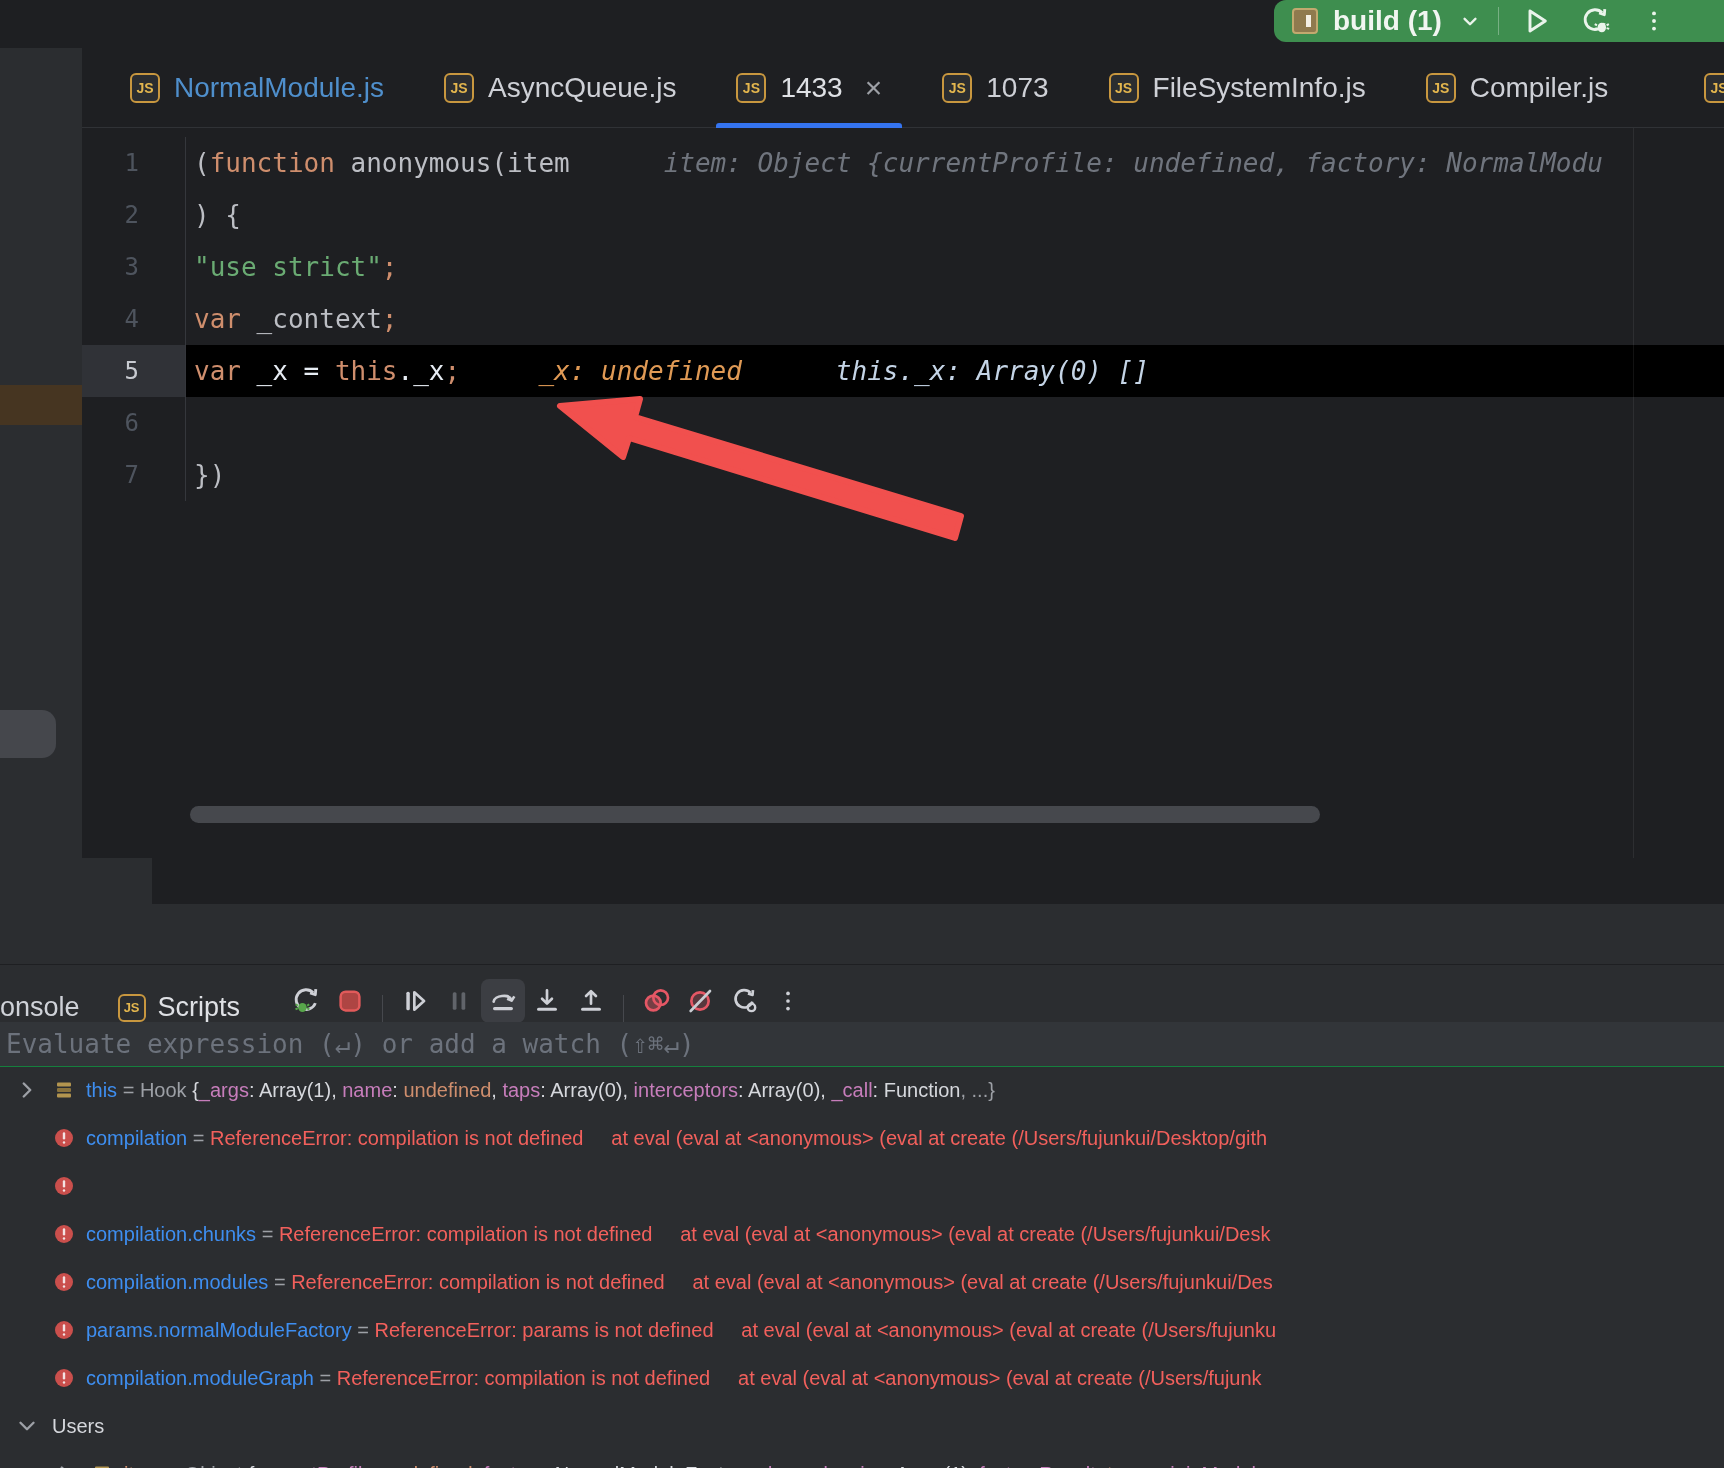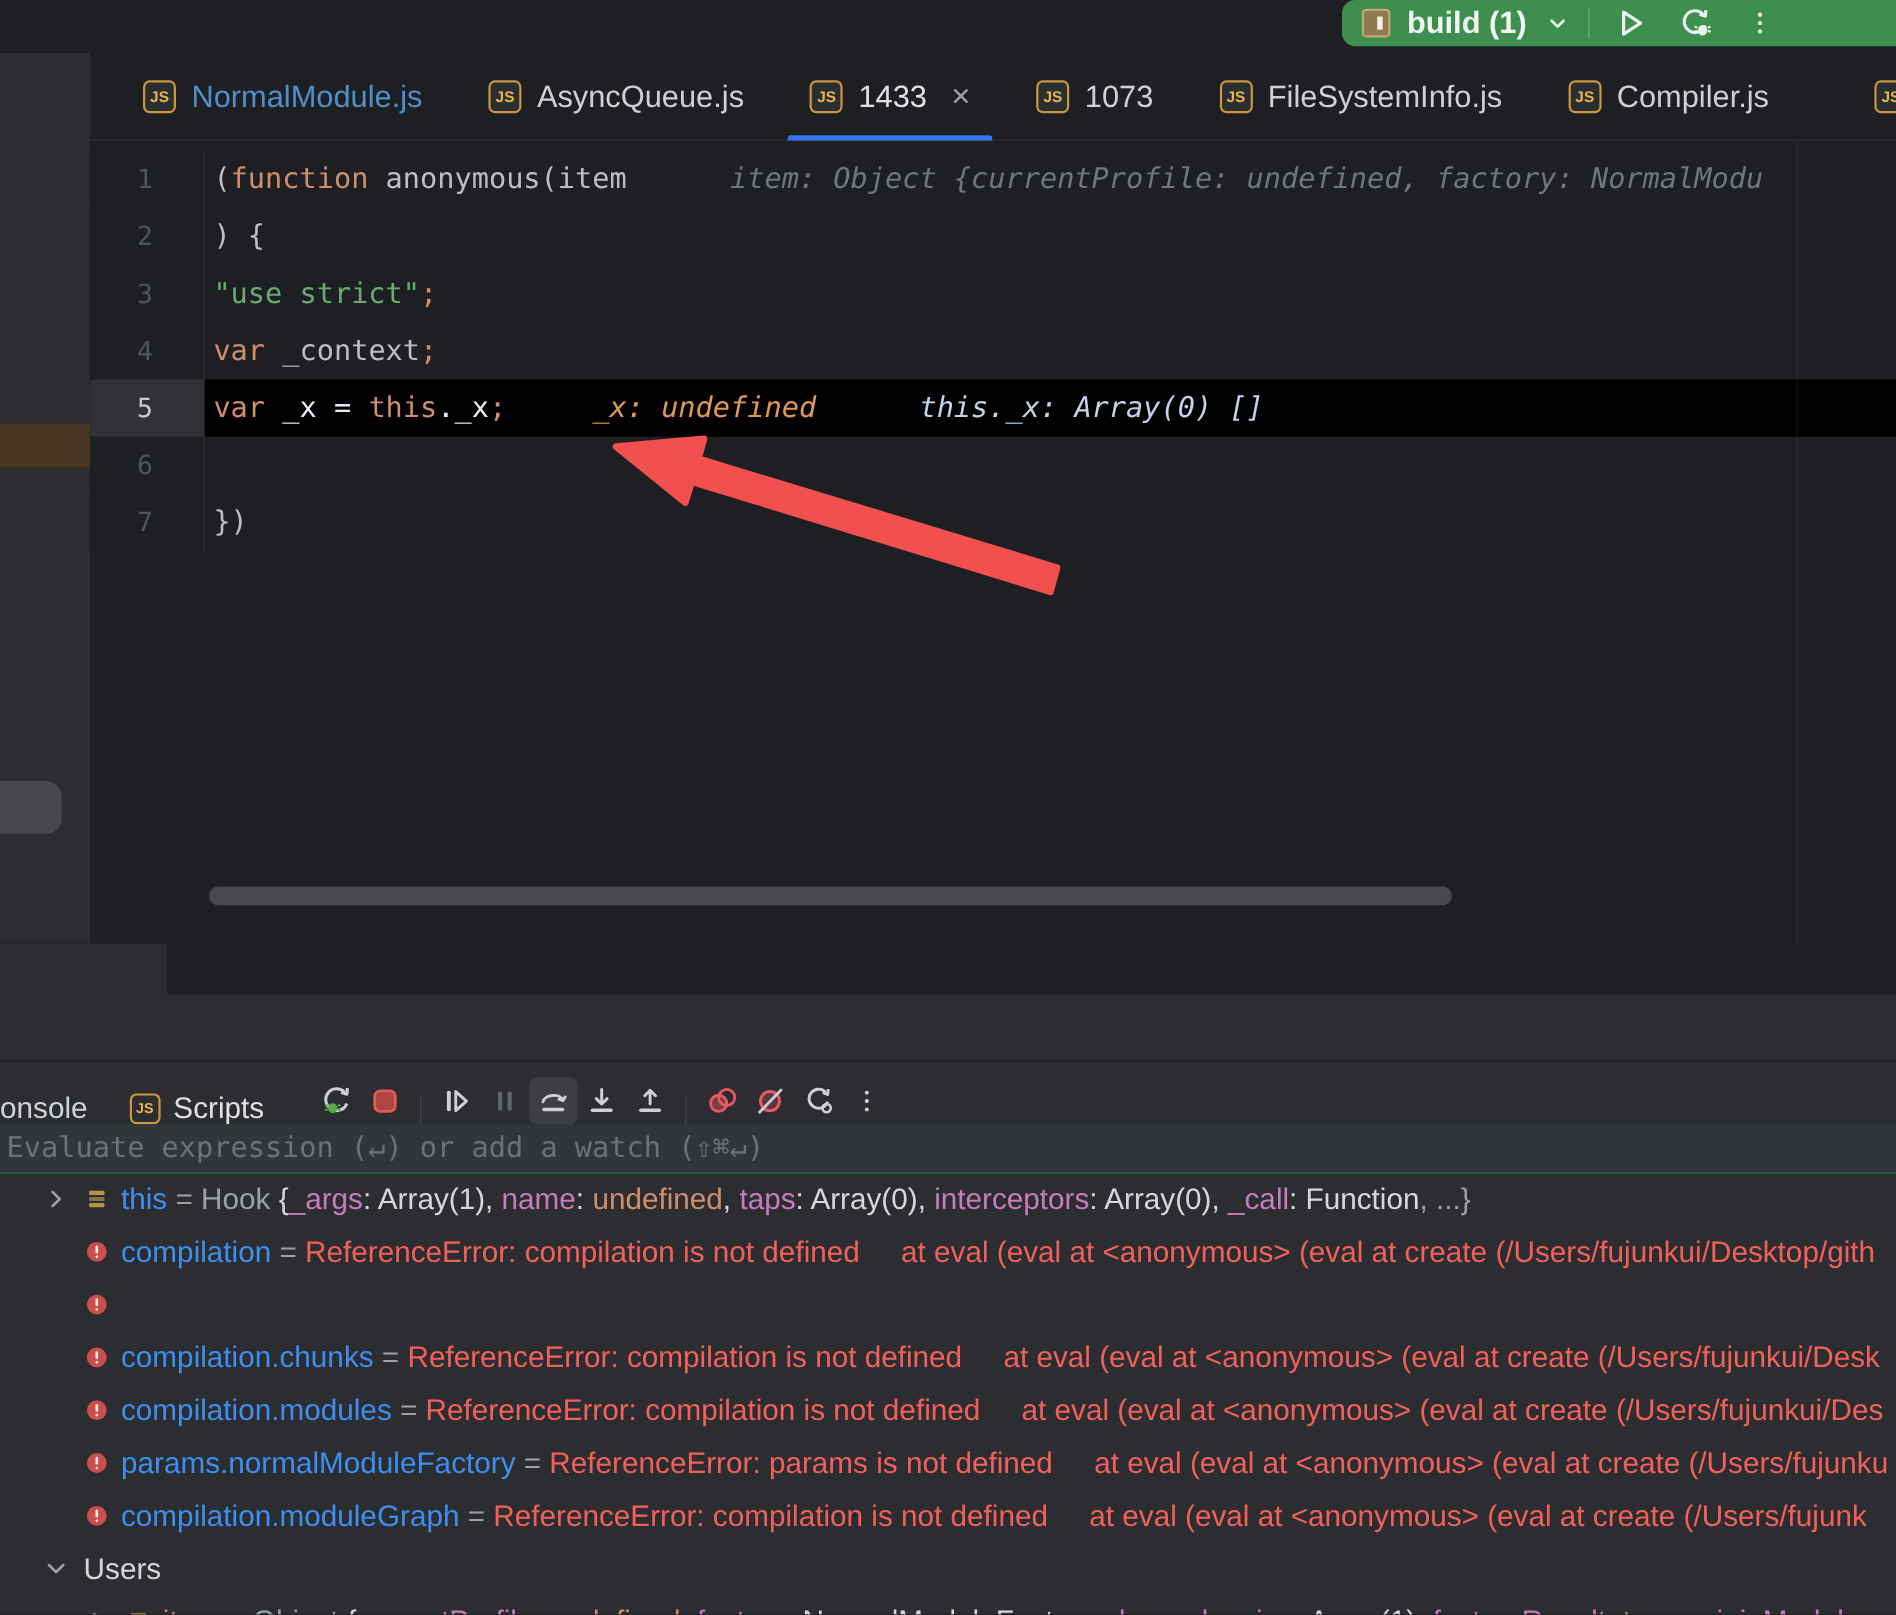--- a/index.html
+++ b/index.html
@@ -1,21 +1,21 @@
 <!DOCTYPE html>
 <html><head>
 <meta charset="utf-8">
 <style>
   html,body{margin:0;padding:0;background:#1e1f22;}
   #page{position:relative;width:1724px;height:1468px;overflow:hidden;background:#1e1f22;
         font-family:"Liberation Sans",sans-serif;}
 
   
   #titlebar{position:absolute;left:0;top:0;width:100%;height:48px;background:#1e1f22;}
-  #run-widget{position:absolute;left:1220px;top:0;right:0;height:42px;background:#3E8E4F;
+  #run-widget{position:absolute;left:1274px;top:0;right:0;height:42px;background:#3E8E4F;
               border-radius:12px 0 0 12px;display:flex;align-items:center;padding:0 10px 0 18px;gap:15px;}
   #run-widget .npm-icon{position:relative;width:26px;height:26px;background:#8F7A4E;
               border:2px solid #C2A96F;border-radius:4px;box-sizing:border-box;}
   #run-widget .npm-icon::after{content:"";position:absolute;right:5px;top:5px;width:5px;height:12px;background:#F3EFE4;}
   #run-config-label{color:#F1F6F1;font-size:28px;font-weight:600;}
   .pill-sep{width:1px;height:28px;background:rgba(255,255,255,.3);}
   .pill-btn{display:flex;align-items:center;justify-content:center;width:44px;height:40px;
             background:transparent;border:none;padding:0;cursor:pointer;}
 
   
@@ -71,21 +71,21 @@
         background:transparent;border:none;border-radius:8px;padding:0;cursor:pointer;}
   .tbtn.active{background:#3C3E43;}
   .vsep{width:1px;height:28px;background:#46484D;margin:0 10px;flex:none;}
 
   #evaluate-row{position:absolute;left:0;top:118px;right:0;height:44px;background:#323539;
                 border-bottom:1px solid #15803d;display:flex;align-items:center;}
   #evaluate-text{font-family:"DejaVu Sans Mono","Liberation Mono",monospace;font-size:26px;color:#6C727C;padding-left:6px;white-space:pre;}
 
   #var-tree{position:absolute;left:0;top:162px;right:0;bottom:0;overflow:hidden;}
   .trow{display:flex;align-items:center;height:48px;padding-left:14px;white-space:pre;overflow:hidden;
-        font-size:27px;cursor:pointer;margin-left:24px;}
+        font-size:20px;cursor:pointer;}
   .chev{width:26px;height:26px;flex:none;margin-right:12px;}
   .chev svg{width:26px;height:26px;display:block;}
   .chev-spacer{width:38px;flex:none;}
   .ticon{width:24px;height:24px;flex:none;margin-right:10px;}
   .ticon svg{width:24px;height:24px;display:block;}
   .ttext{overflow:hidden;}
   .tok-blue{color:#3E8EF0}.tok-gray{color:#9DA0A6}.tok-purple{color:#C77DBB}
   .tok-orange{color:#CF8E6D}.tok-red{color:#F2605C}.tok-local{color:#D5D7DC}
   .trow .tok-w{color:#D6D8DD}
 

